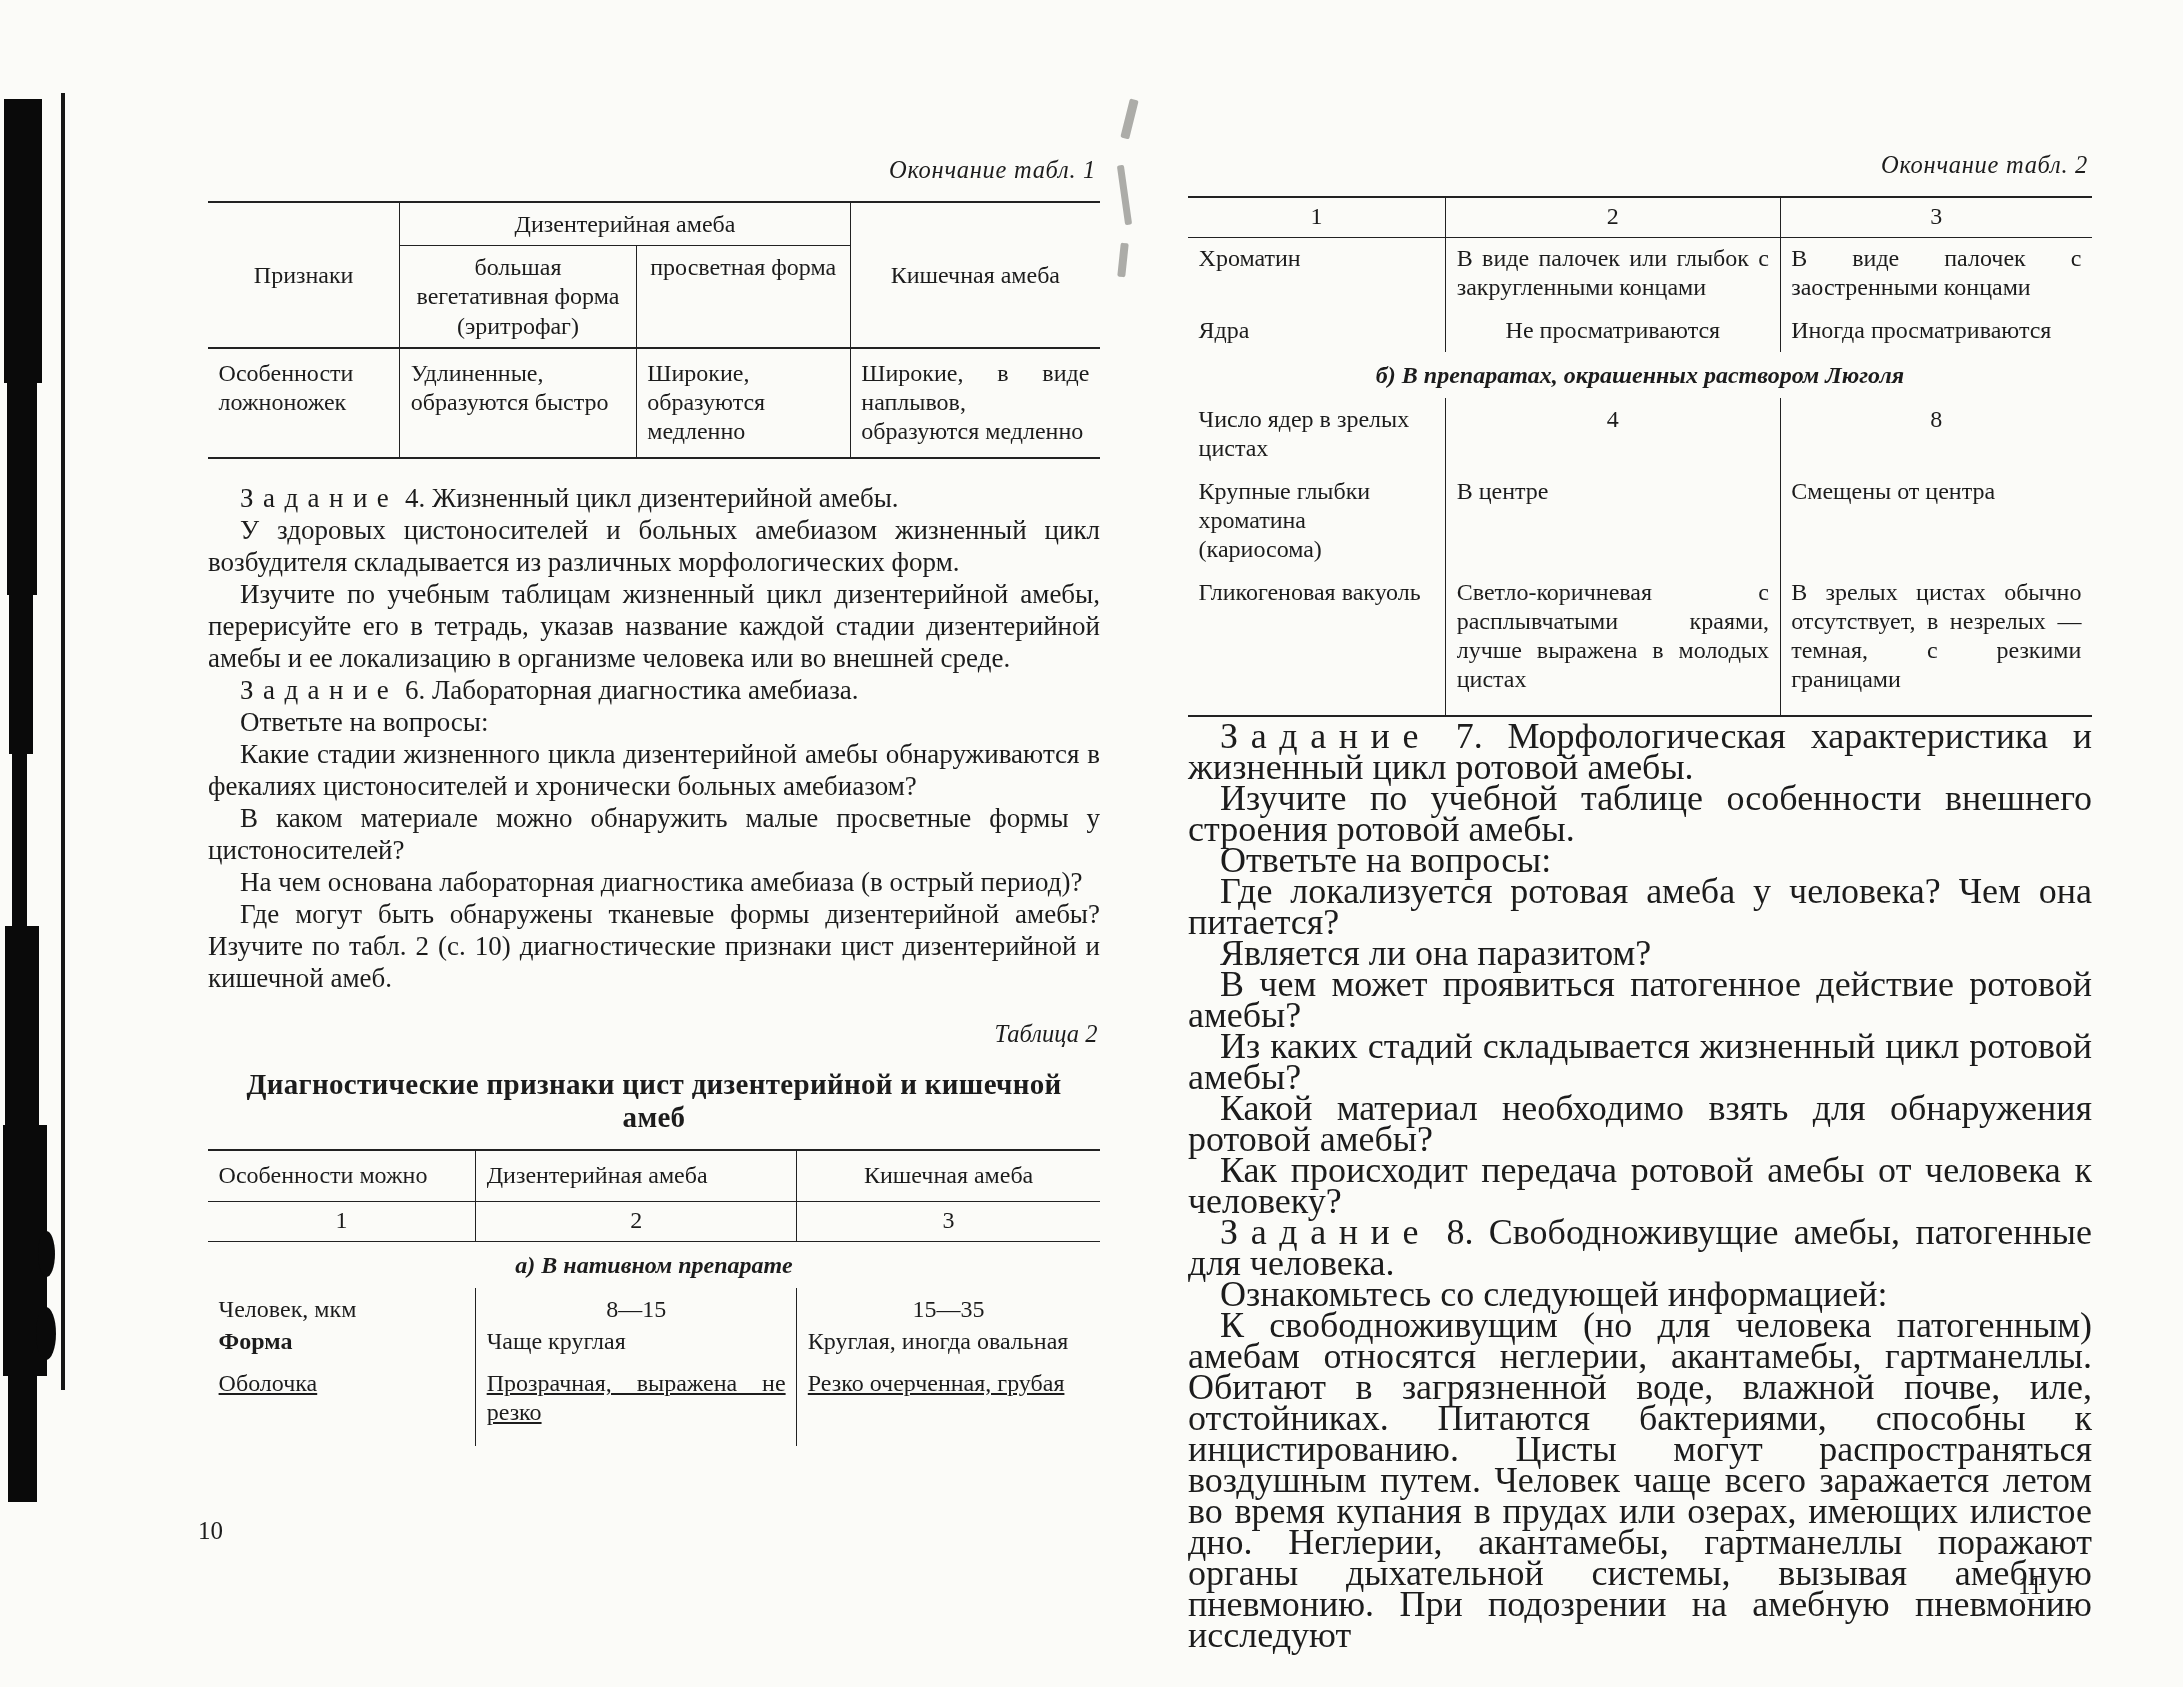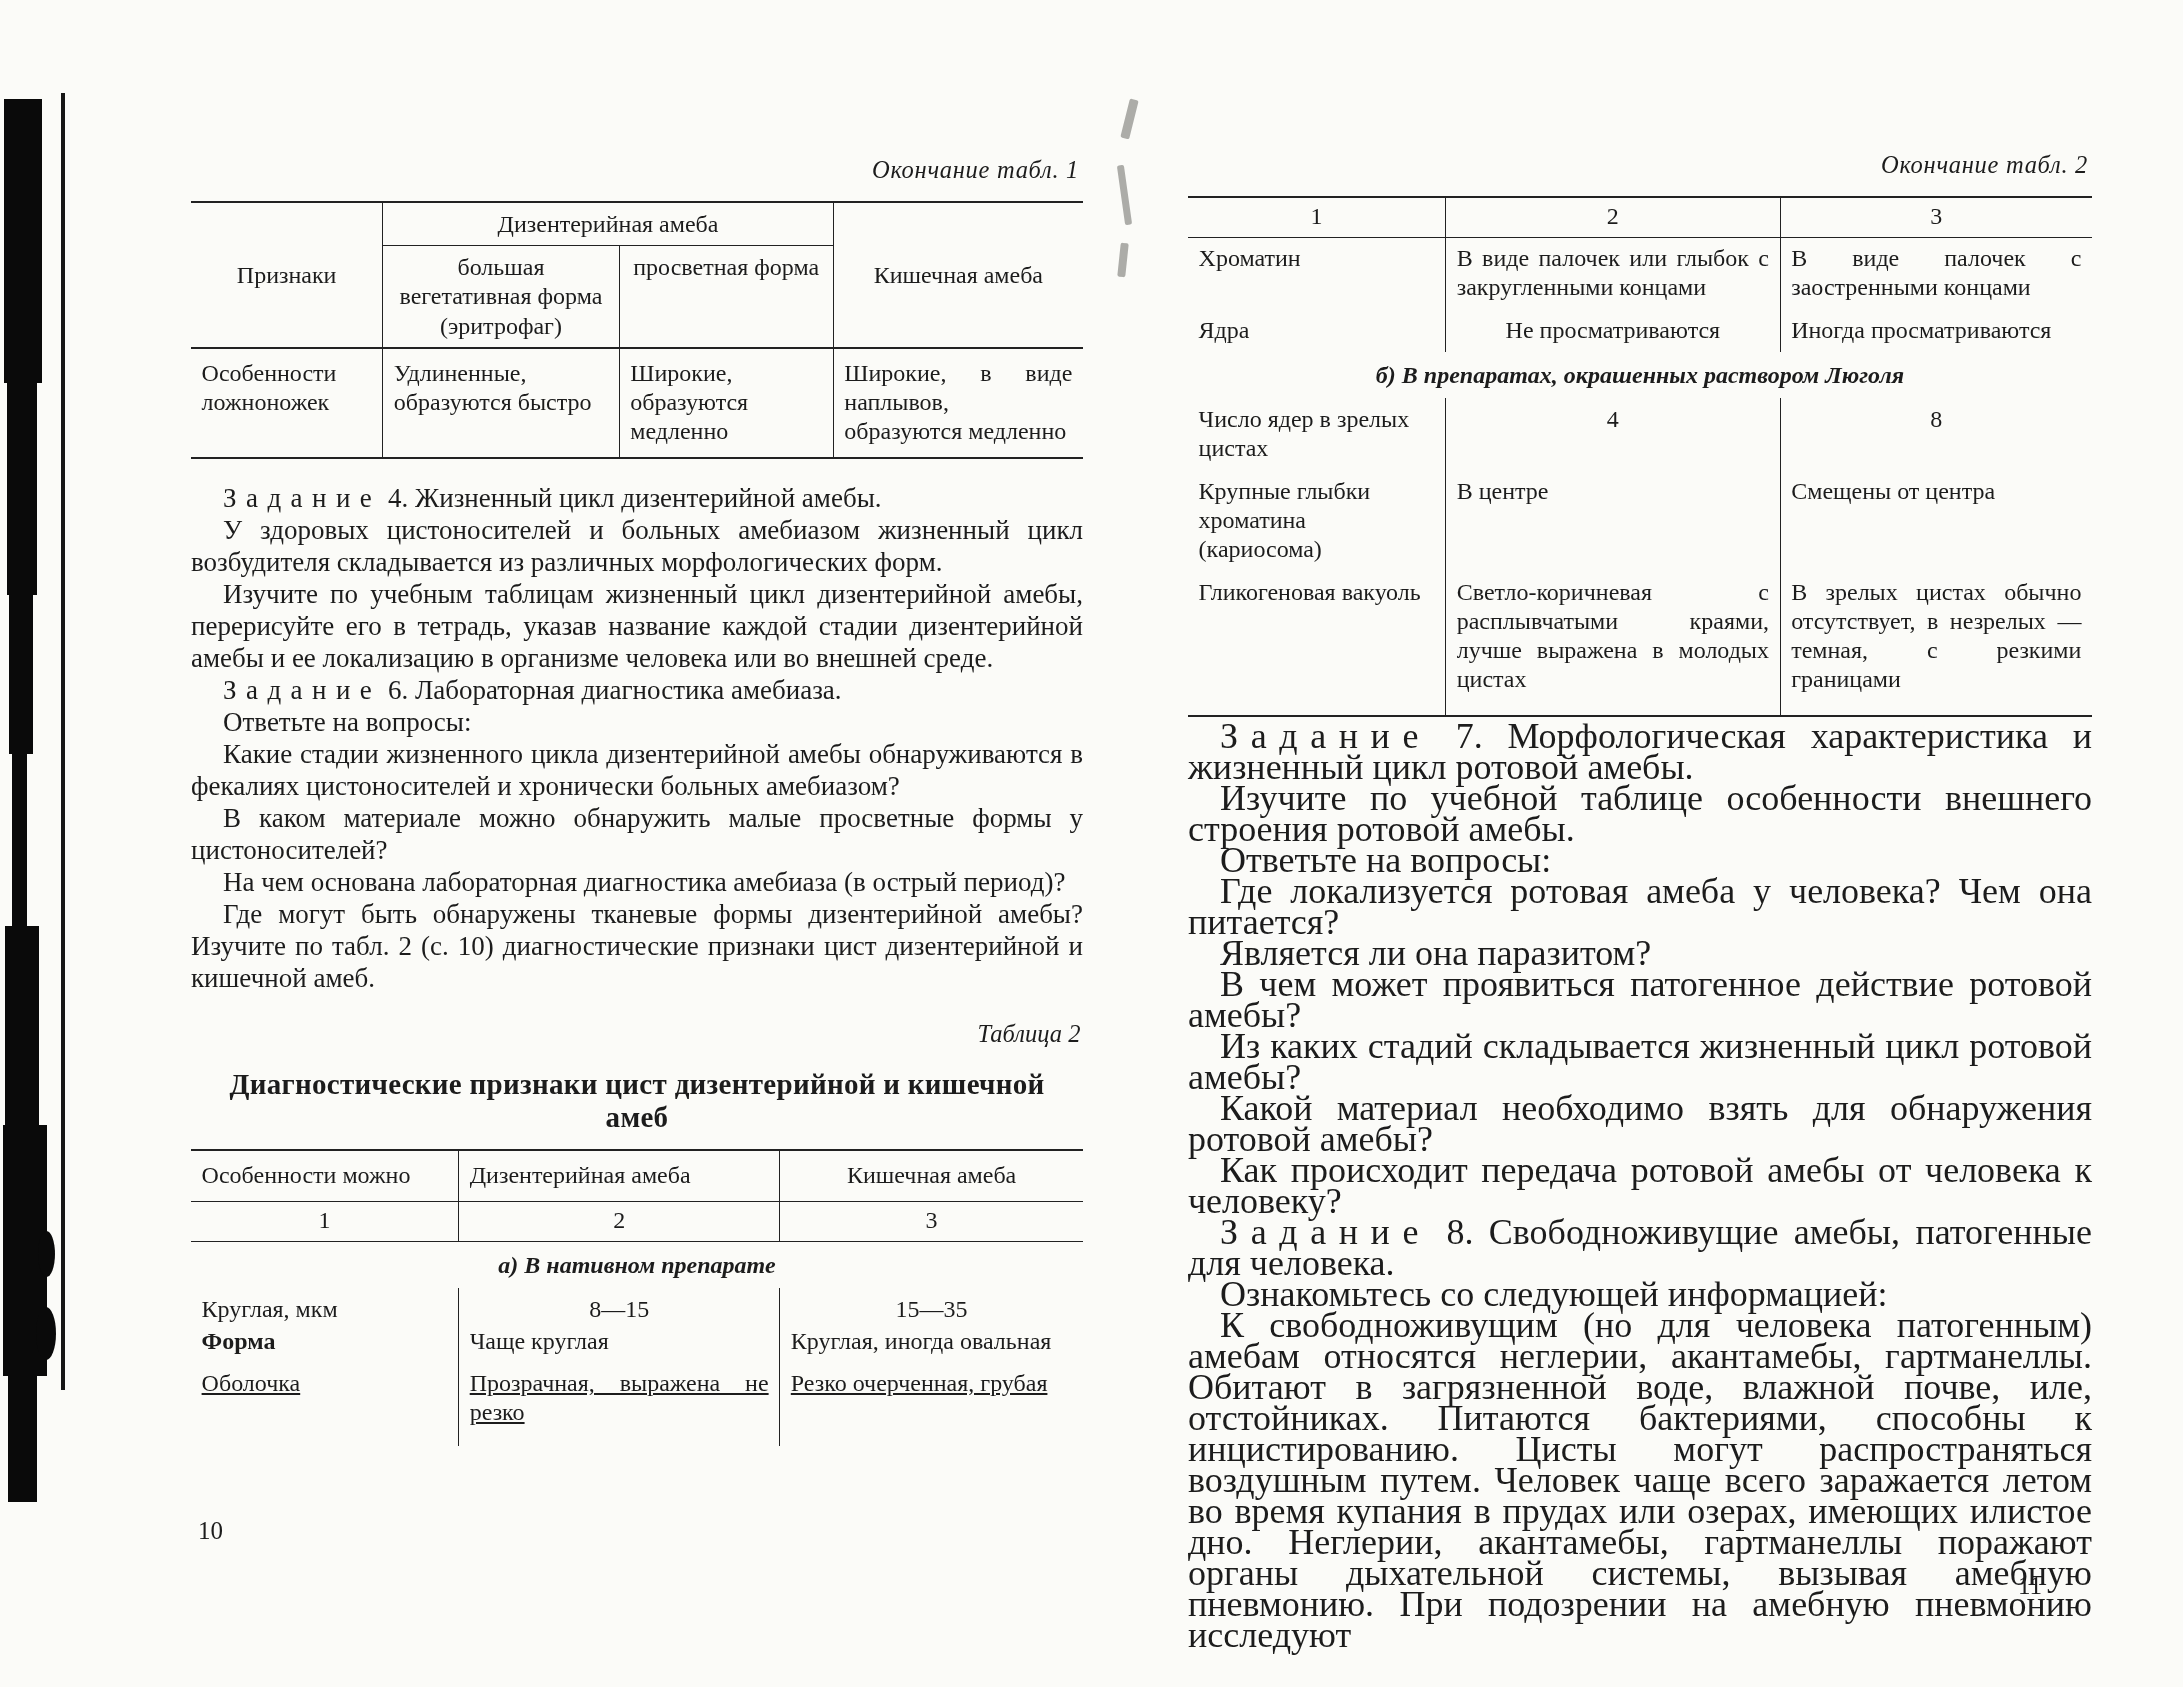--- a/index.html
+++ b/index.html
@@ -12,21 +12,21 @@
   }
 
   
   .bind-seg { position:absolute; background:#0a0a0a; }
   .bind-line { position:absolute; background:#161616; }
   .bind-blob { position:absolute; background:#0a0a0a; border-radius:50%; }
   .smudge { position:absolute; background:#8a8a86; opacity:.7; border-radius:2px; }
 
   
   .page { position:absolute; top:0; }
-  #page-left  { left:191px;  top:156px; width:892px; }
+  #page-left  { left:208px;  top:156px; width:892px; }
   #page-right { left:1188px; top:151px; width:904px; }
 
   .cont-note {
     text-align:right; font-style:italic; font-size:24.5px;
     margin:0 4px 17px 0; letter-spacing:0.7px;
   }
 
   
   table { width:100%; border-collapse:collapse; table-layout:fixed;
           font-size:24px; line-height:1.22; }
@@ -146,21 +146,21 @@
     </tr>
     <tr class="nums">
       <td class="vr ctr">1</td>
       <td class="vr ctr">2</td>
       <td class="ctr">3</td>
     </tr>
     <tr>
       <td colspan="3" class="section-cell">а) В нативном препарате</td>
     </tr>
     <tr>
-      <td class="vr" style="padding-bottom:1.3px;">Круглая, мкм</td>
+      <td class="vr" style="padding-bottom:1.3px;">Человек, мкм</td>
       <td class="vr ctr" style="padding-bottom:1.3px;">8—15</td>
       <td class="ctr" style="padding-bottom:1.3px;">15—35</td>
     </tr>
     <tr>
       <td class="vr" style="padding-top:1.3px;font-weight:bold;">Форма</td>
       <td class="vr" style="padding-top:1.3px;">Чаще круглая</td>
       <td class="just" style="padding-top:1.3px;">Круглая, иногда овальная</td>
     </tr>
     <tr class="lastrow">
       <td class="vr">Оболочка</td>

